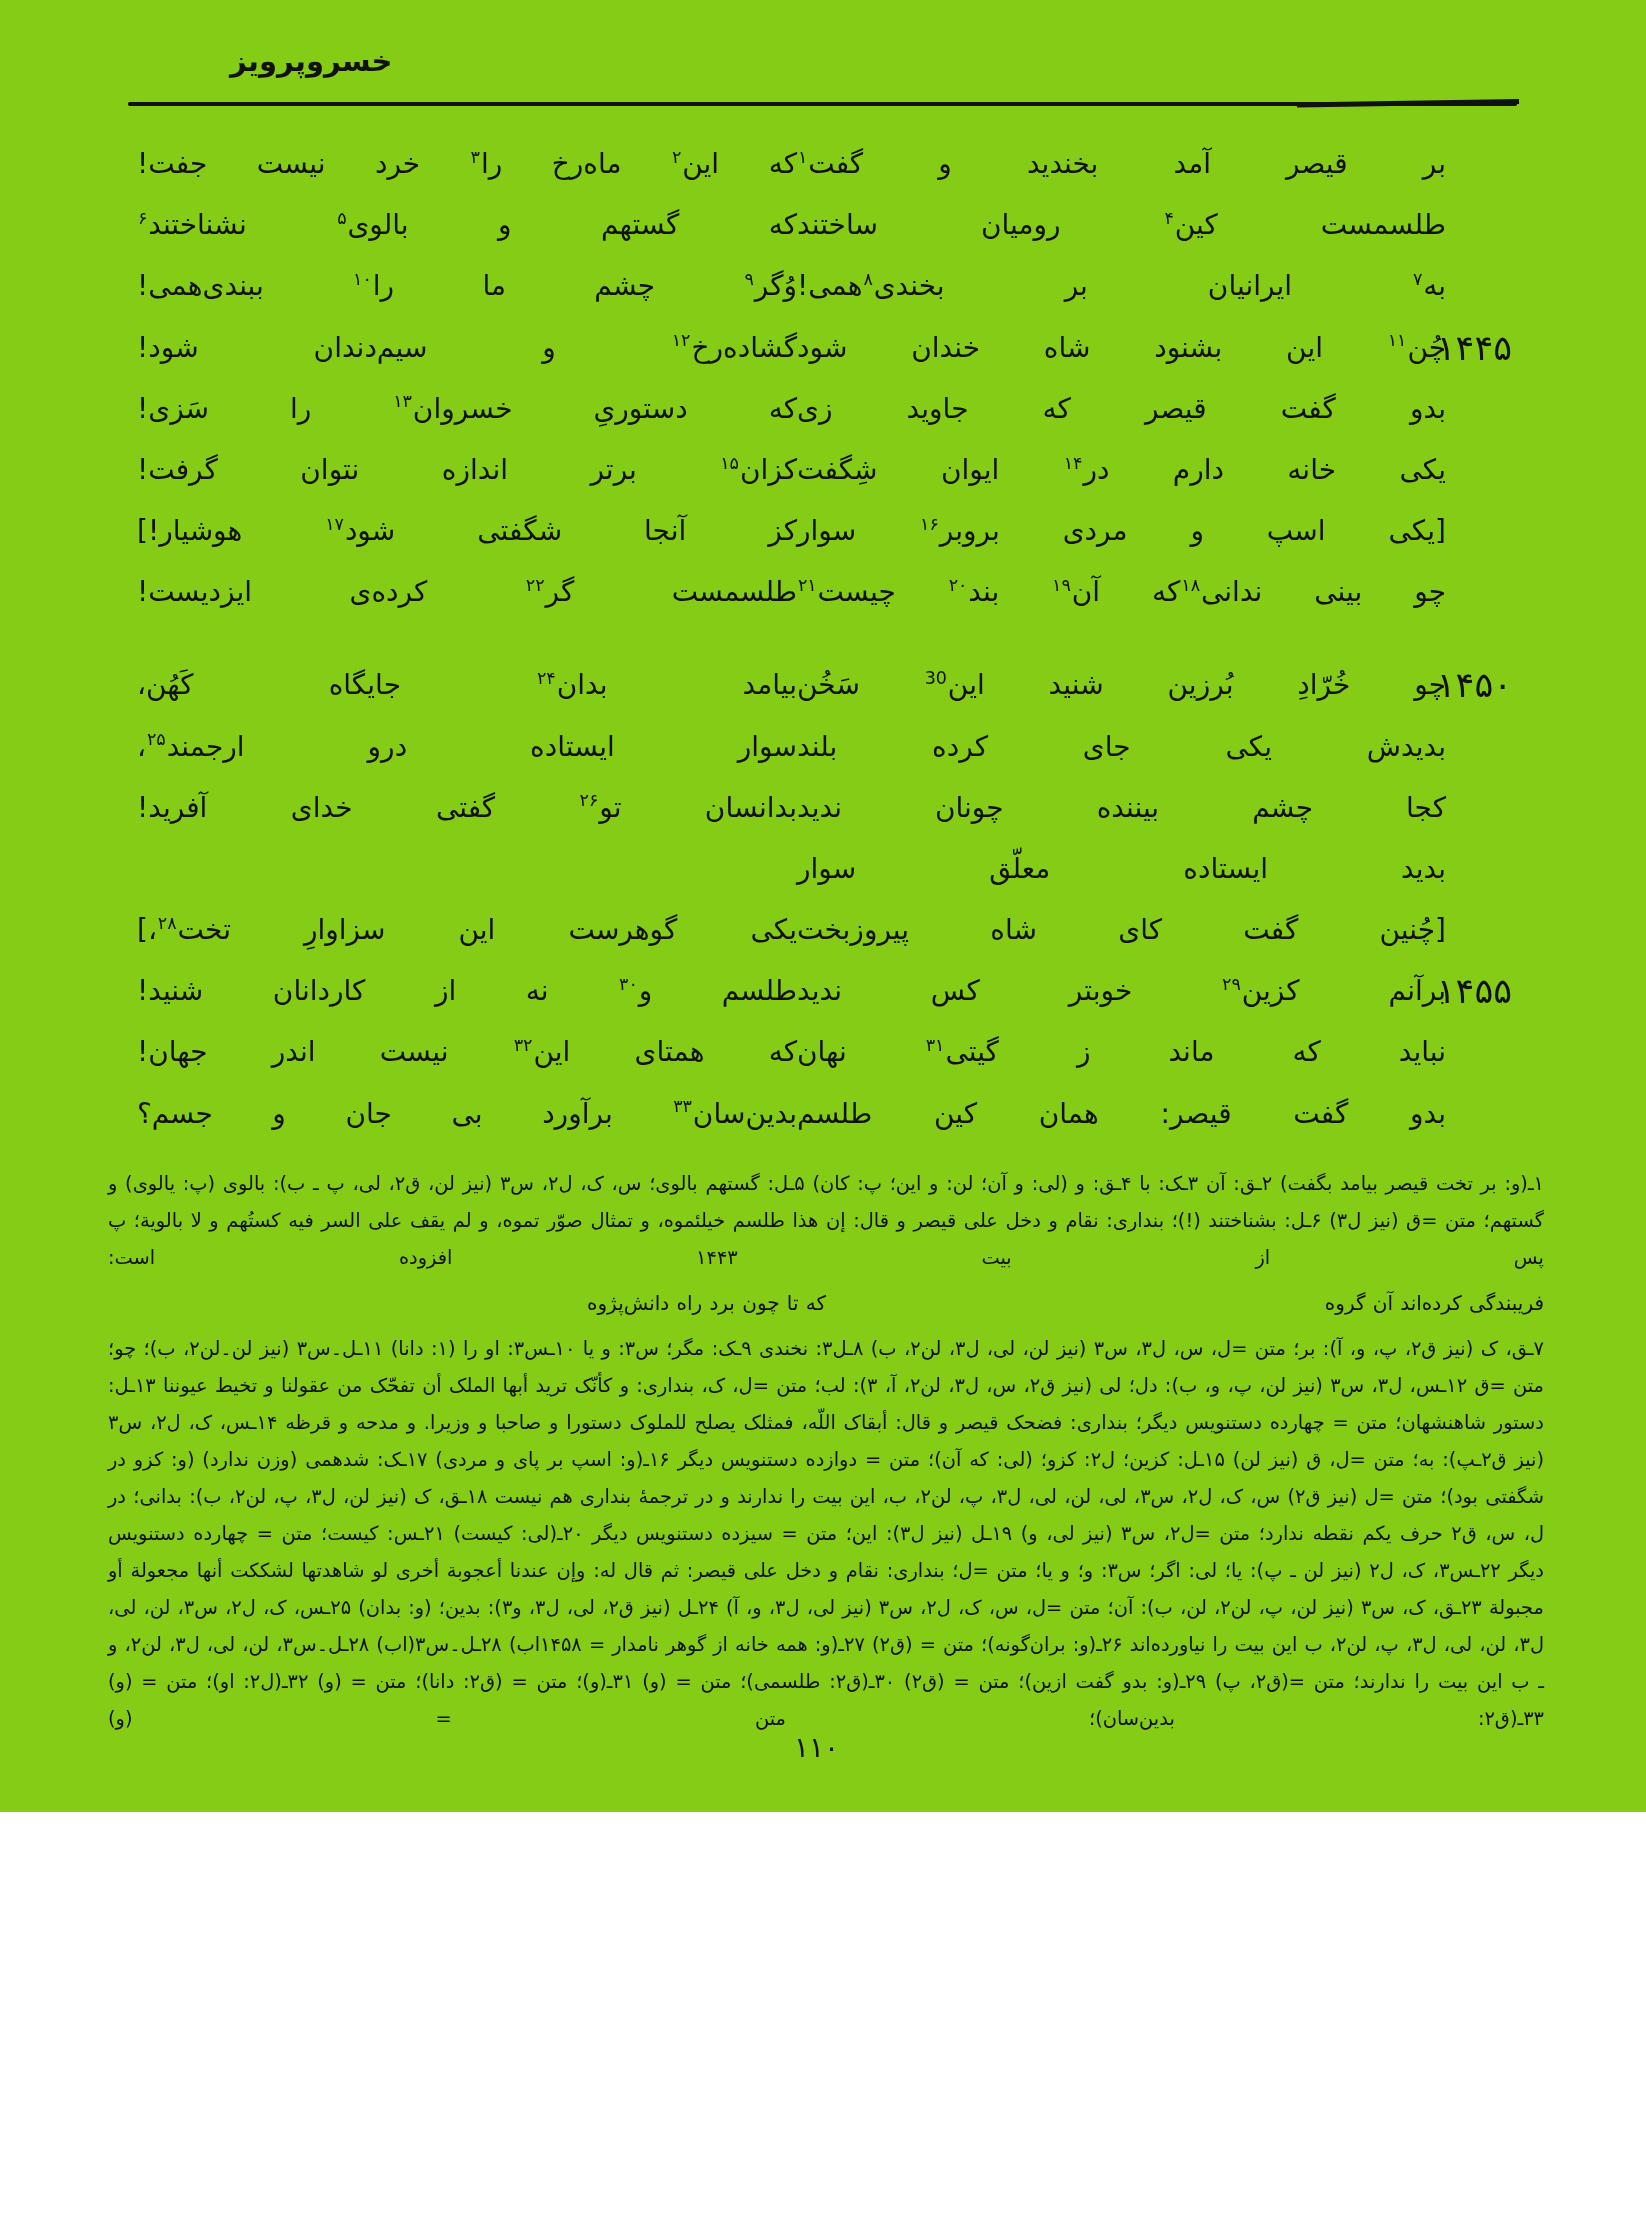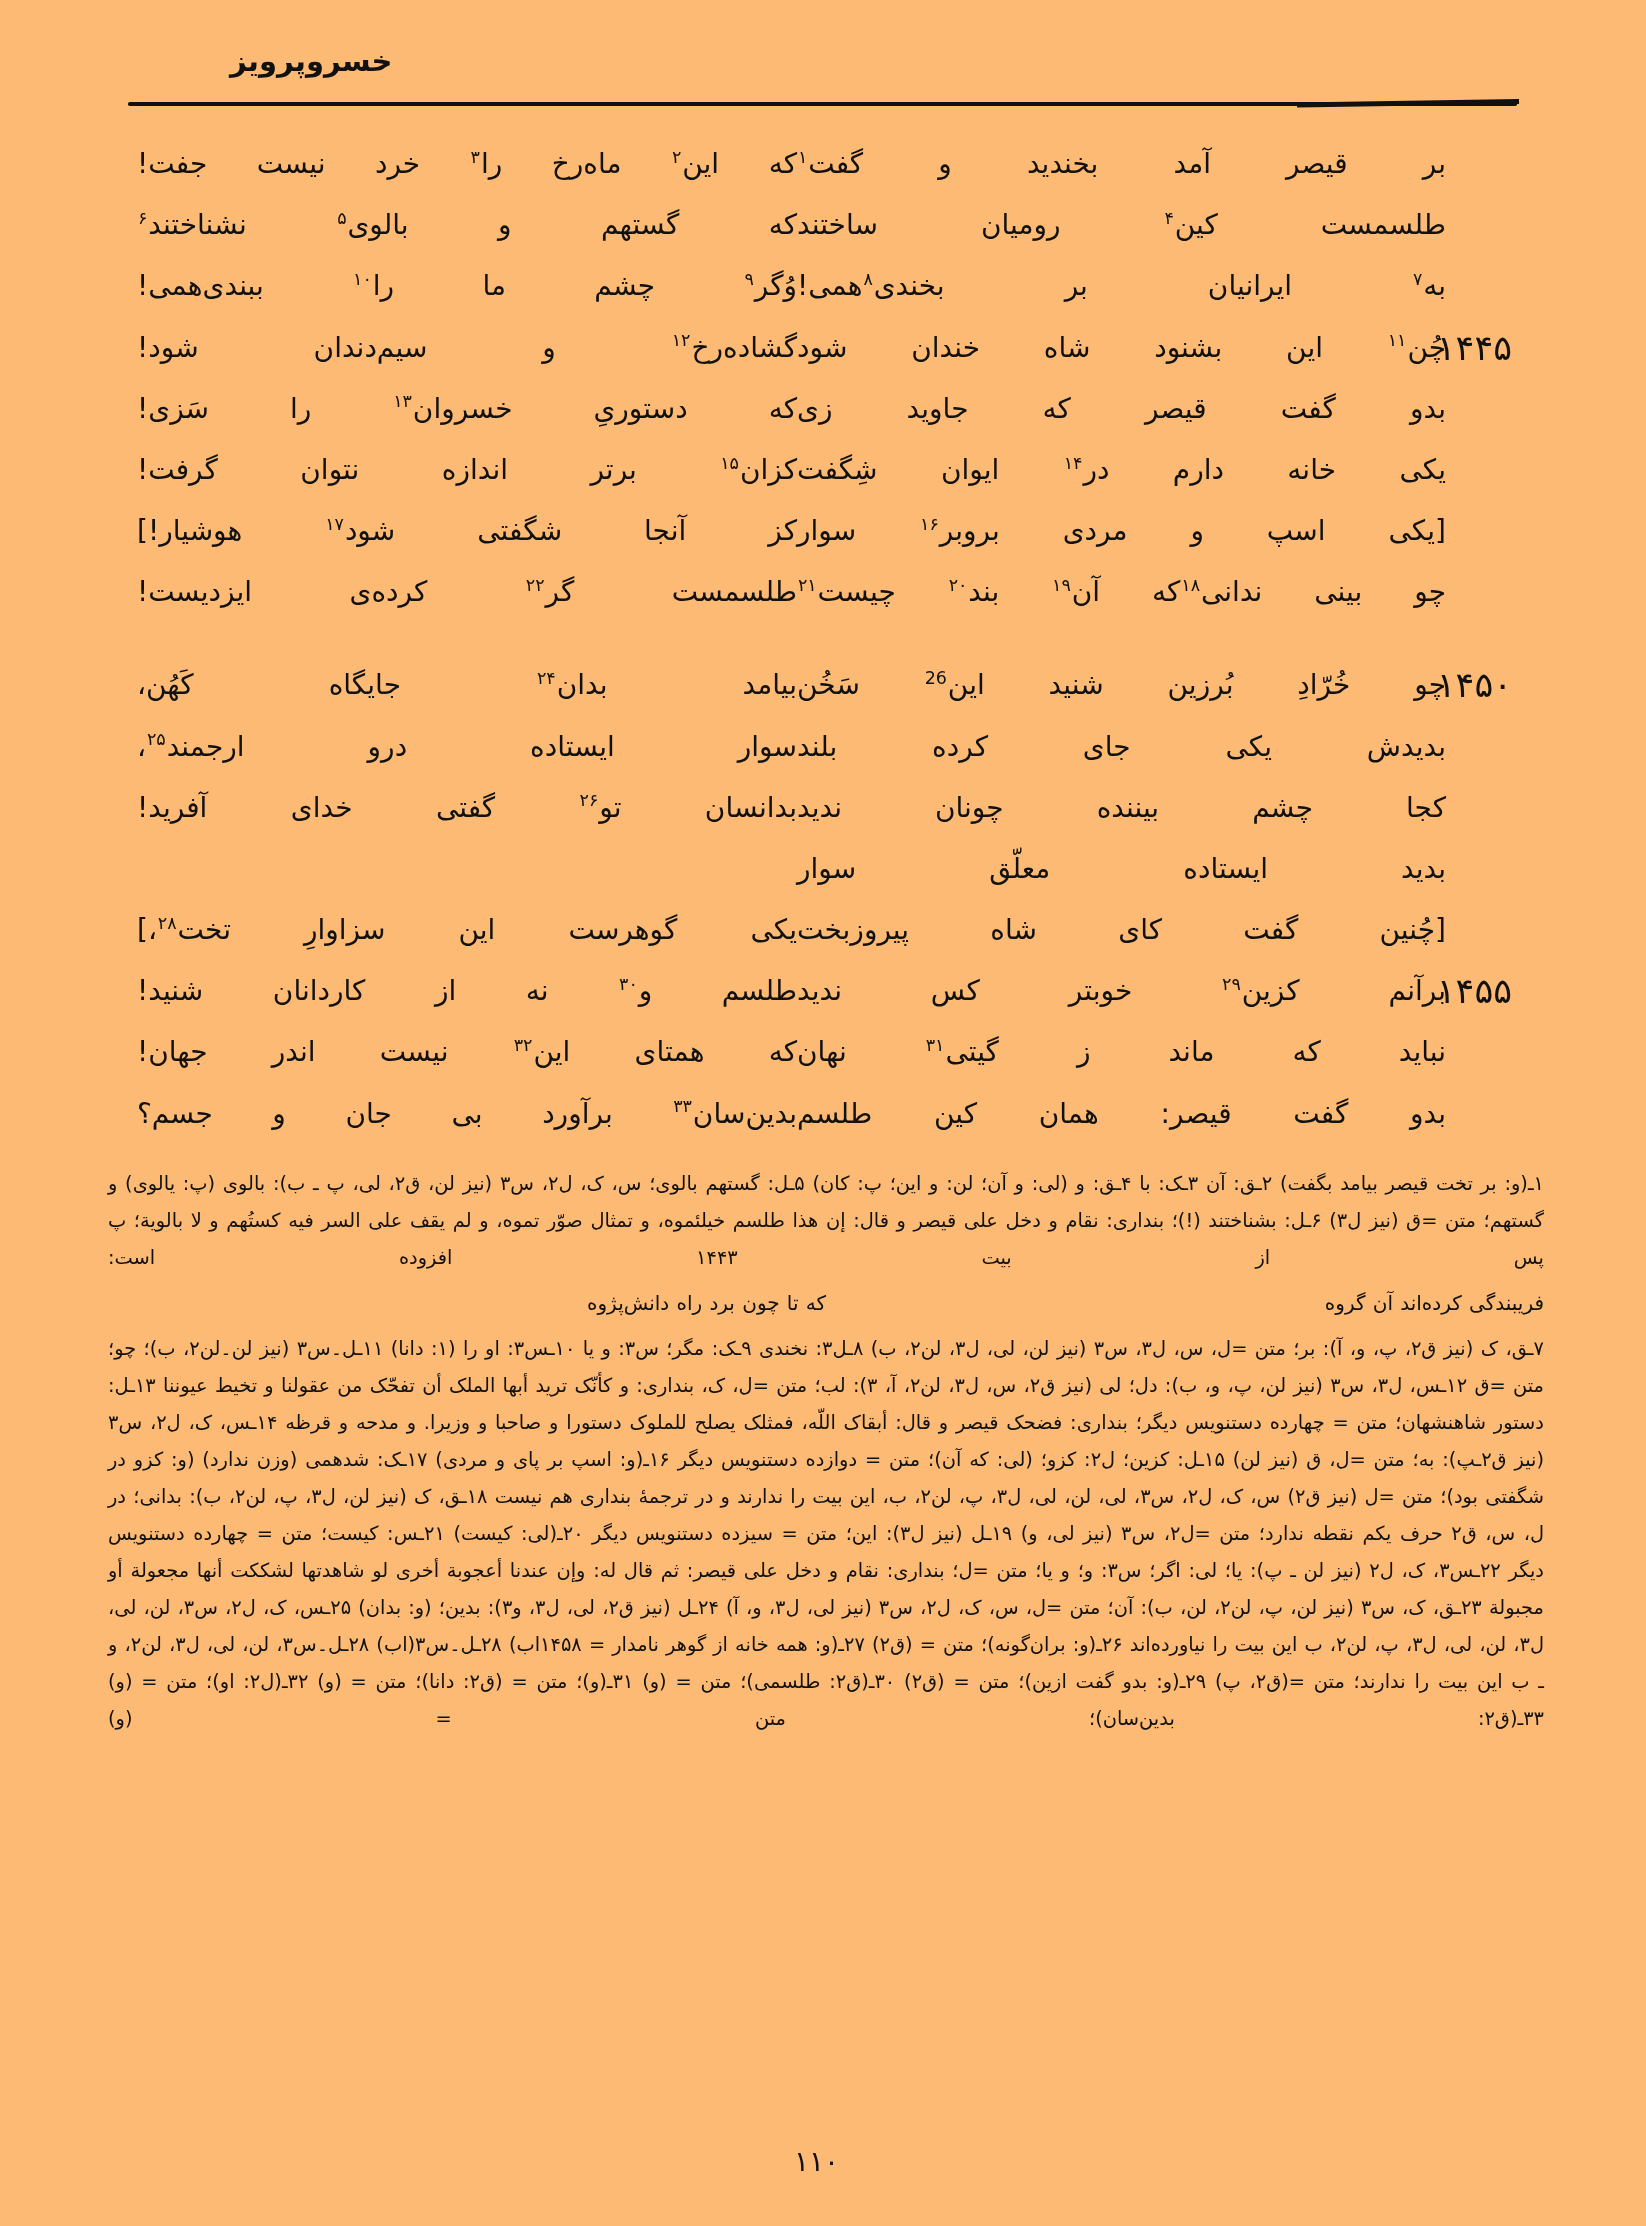--- a/index.html
+++ b/index.html
@@ -8,22 +8,22 @@
     padding: 0;
     background: #ffffff;
   }
   body {
     font-family: "DejaVu Sans", sans-serif;
     color: #111111;
   }
   .page {
     position: relative;
     width: 1647px;
-    height: 2226px;
-    background: #fdba74;
+    height: 1812px;
+    background: #84cc16;
     overflow: hidden;
     box-sizing: border-box;
   }
 
   
   .runhead {
     position: absolute;
     top: 44px;
     left: 129px;
     right: 129px;
@@ -196,21 +196,21 @@
           <div class="hemistich right"><span class="baytnum"></span><span class="spread">[یکی اسپ و مردی بروبر<sup class="note">۱۶</sup> سوار</span></div>
           <div class="hemistich left"><span class="spread">کز آنجا شگفتی شود<sup class="note">۱۷</sup> هوشیار!]</span></div>
         </div>
         <div class="bayt">
           <div class="hemistich right"><span class="baytnum"></span><span class="spread">چو بینی ندانی<sup class="note">۱۸</sup>که آن<sup class="note">۱۹</sup> بند<sup class="note">۲۰</sup> چیست<sup class="note">۲۱</sup></span></div>
           <div class="hemistich left"><span class="spread">طلسمست گر<sup class="note">۲۲</sup> کرده‌ی ایزدیست!</span></div>
         </div>
       </div>
       <div class="stanza">
         <div class="bayt">
-          <div class="hemistich right"><span class="baytnum">۱۴۵۰</span><span class="spread">چو خُرّادِ بُرزین شنید این<sup class="note">26</sup> سَخُن</span></div>
+          <div class="hemistich right"><span class="baytnum">۱۴۵۰</span><span class="spread">چو خُرّادِ بُرزین شنید این<sup class="note">30</sup> سَخُن</span></div>
           <div class="hemistich left"><span class="spread">بیامد بدان<sup class="note">۲۴</sup> جایگاه کَهُن،</span></div>
         </div>
         <div class="bayt">
           <div class="hemistich right"><span class="baytnum"></span><span class="spread">بدیدش یکی جای کرده بلند</span></div>
           <div class="hemistich left"><span class="spread">سوار ایستاده درو ارجمند<sup class="note">۲۵</sup>،</span></div>
         </div>
         <div class="bayt">
           <div class="hemistich right"><span class="baytnum"></span><span class="spread">کجا چشم بیننده چونان ندید</span></div>
           <div class="hemistich left"><span class="spread">بدانسان تو<sup class="note">۲۶</sup> گفتی خدای آفرید!</span></div>
         </div>

